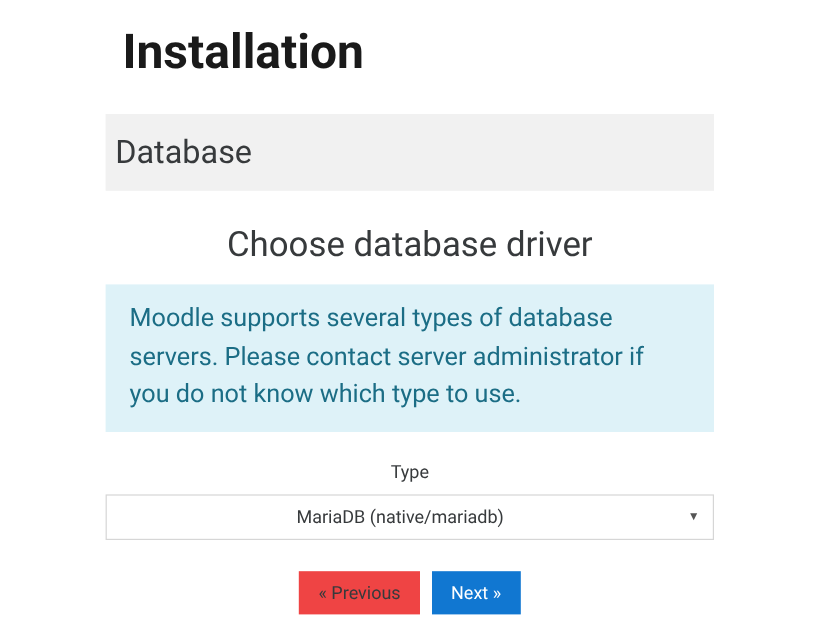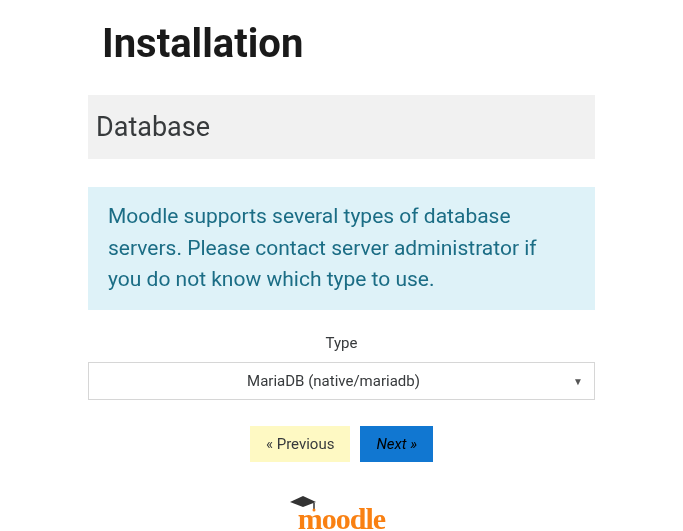--- a/index.html
+++ b/index.html
@@ -83,27 +83,26 @@
     .btn {
       display: inline-block;
       padding: 9px 16px;
       font-size: 15px;
       border: none;
       cursor: pointer;
       font-family: inherit;
       margin: 0 3px;
     }
     .btn-prev {
-      background: #fef9c3;
+      background: #ef4444;
       color: #373a3c;
     }
     .btn-next {
       background: #1177d1;
-      color: #000000;
-      font-style: italic;
+      color: #ffffff;
     }
     .logo-row {
       text-align: center;
     }
     .moodle-logo {
       display: inline-flex;
       align-items: baseline;
       position: relative;
     }
     .hat {
@@ -120,20 +119,21 @@
     }
   </style>
 </head>
 <body>
 
 <div class="container">
   <h1 class="page-title">Installation</h1>
 
   <div class="section-header">Database</div>
 
+  <h2 class="subheading">Choose database driver</h2>
 
   <div class="info-box">Moodle supports several types of database servers. Please contact server administrator if you do not know which type to use.</div>
 
   <div class="field-label">Type</div>
 
   <div class="select-wrap">
     <select class="select">
       <option>MariaDB (native/mariadb)</option>
     </select>
     <span class="select-caret">▼</span>

